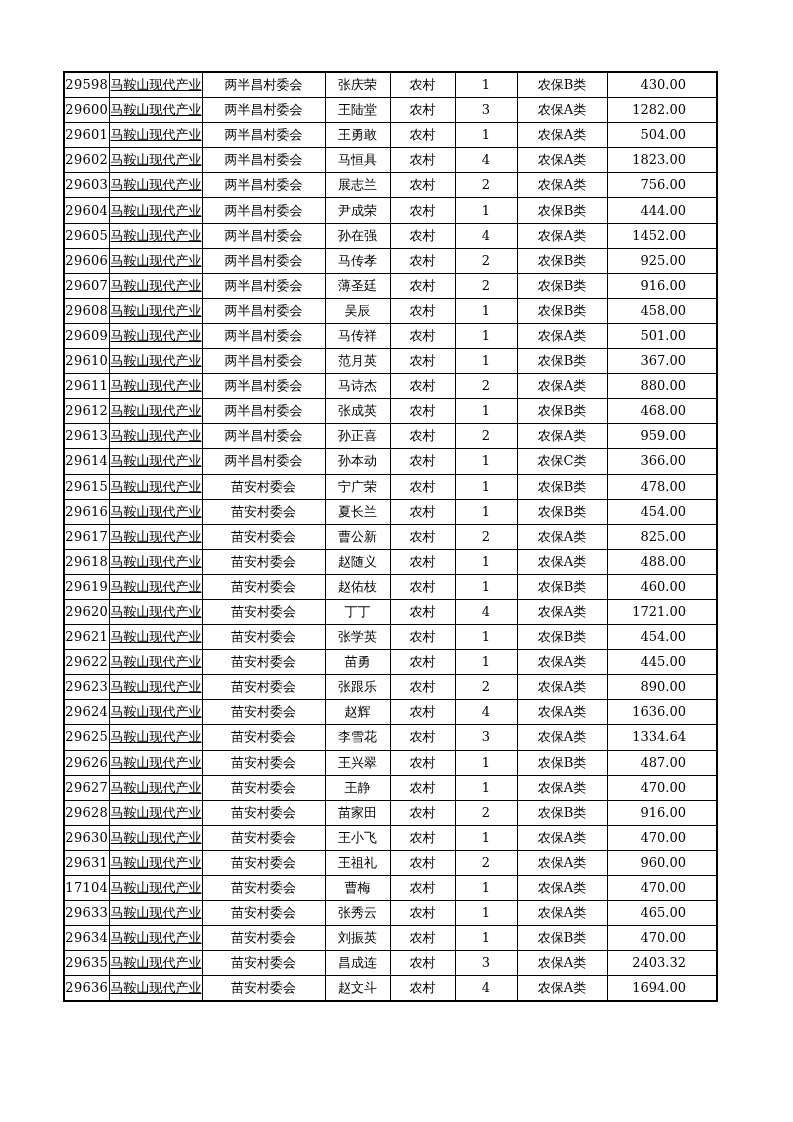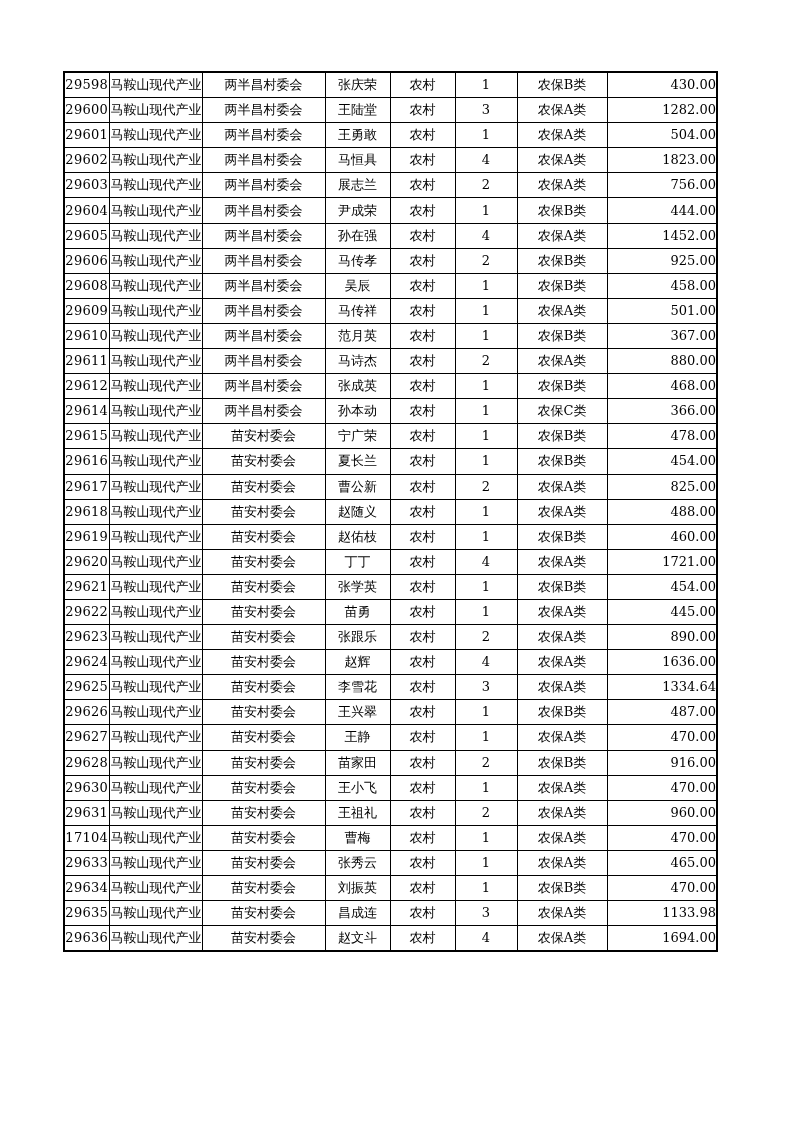--- a/index.html
+++ b/index.html
@@ -32,23 +32,23 @@
     font-size: 13px;
     line-height: 24px;
     text-align: center;
     vertical-align: middle;
     white-space: nowrap;
     overflow: hidden;
   }
   
   table.grid td:nth-child(1) { letter-spacing: 0.3px; }
   
-  table.grid td:nth-child(2) { text-align: left; padding-left: 1px; }
+  table.grid td:nth-child(2) { text-align: left; padding-left: 1px; text-decoration: underline; }
   
-  table.grid td:nth-child(8) { text-align: right; }
+  table.grid td:nth-child(8) { text-align: right; padding-right: 30px; }
 </style>
 </head>
 <body>
 
 <div class="sheet">
   <table class="grid">
     <colgroup>
       <col style="width:45px">
       <col style="width:92px">
       <col style="width:123px">
@@ -133,20 +133,30 @@
           <td>29606</td>
           <td>马鞍山现代产业</td>
           <td>两半昌村委会</td>
           <td>马传孝</td>
           <td>农村</td>
           <td>2</td>
           <td>农保B类</td>
           <td>925.00</td>
         </tr>
         <tr>
+          <td>29607</td>
+          <td>马鞍山现代产业</td>
+          <td>两半昌村委会</td>
+          <td>薄圣廷</td>
+          <td>农村</td>
+          <td>2</td>
+          <td>农保B类</td>
+          <td>916.00</td>
+        </tr>
+        <tr>
           <td>29608</td>
           <td>马鞍山现代产业</td>
           <td>两半昌村委会</td>
           <td>吴辰</td>
           <td>农村</td>
           <td>1</td>
           <td>农保B类</td>
           <td>458.00</td>
         </tr>
         <tr>
@@ -181,20 +191,30 @@
         </tr>
         <tr>
           <td>29612</td>
           <td>马鞍山现代产业</td>
           <td>两半昌村委会</td>
           <td>张成英</td>
           <td>农村</td>
           <td>1</td>
           <td>农保B类</td>
           <td>468.00</td>
+        </tr>
+        <tr>
+          <td>29613</td>
+          <td>马鞍山现代产业</td>
+          <td>两半昌村委会</td>
+          <td>孙正喜</td>
+          <td>农村</td>
+          <td>2</td>
+          <td>农保A类</td>
+          <td>959.00</td>
         </tr>
         <tr>
           <td>29614</td>
           <td>马鞍山现代产业</td>
           <td>两半昌村委会</td>
           <td>孙本动</td>
           <td>农村</td>
           <td>1</td>
           <td>农保C类</td>
           <td>366.00</td>
@@ -390,21 +410,21 @@
           <td>470.00</td>
         </tr>
         <tr>
           <td>29635</td>
           <td>马鞍山现代产业</td>
           <td>苗安村委会</td>
           <td>昌成连</td>
           <td>农村</td>
           <td>3</td>
           <td>农保A类</td>
-          <td>1133.98</td>
+          <td>2403.32</td>
         </tr>
         <tr>
           <td>29636</td>
           <td>马鞍山现代产业</td>
           <td>苗安村委会</td>
           <td>赵文斗</td>
           <td>农村</td>
           <td>4</td>
           <td>农保A类</td>
           <td>1694.00</td>

